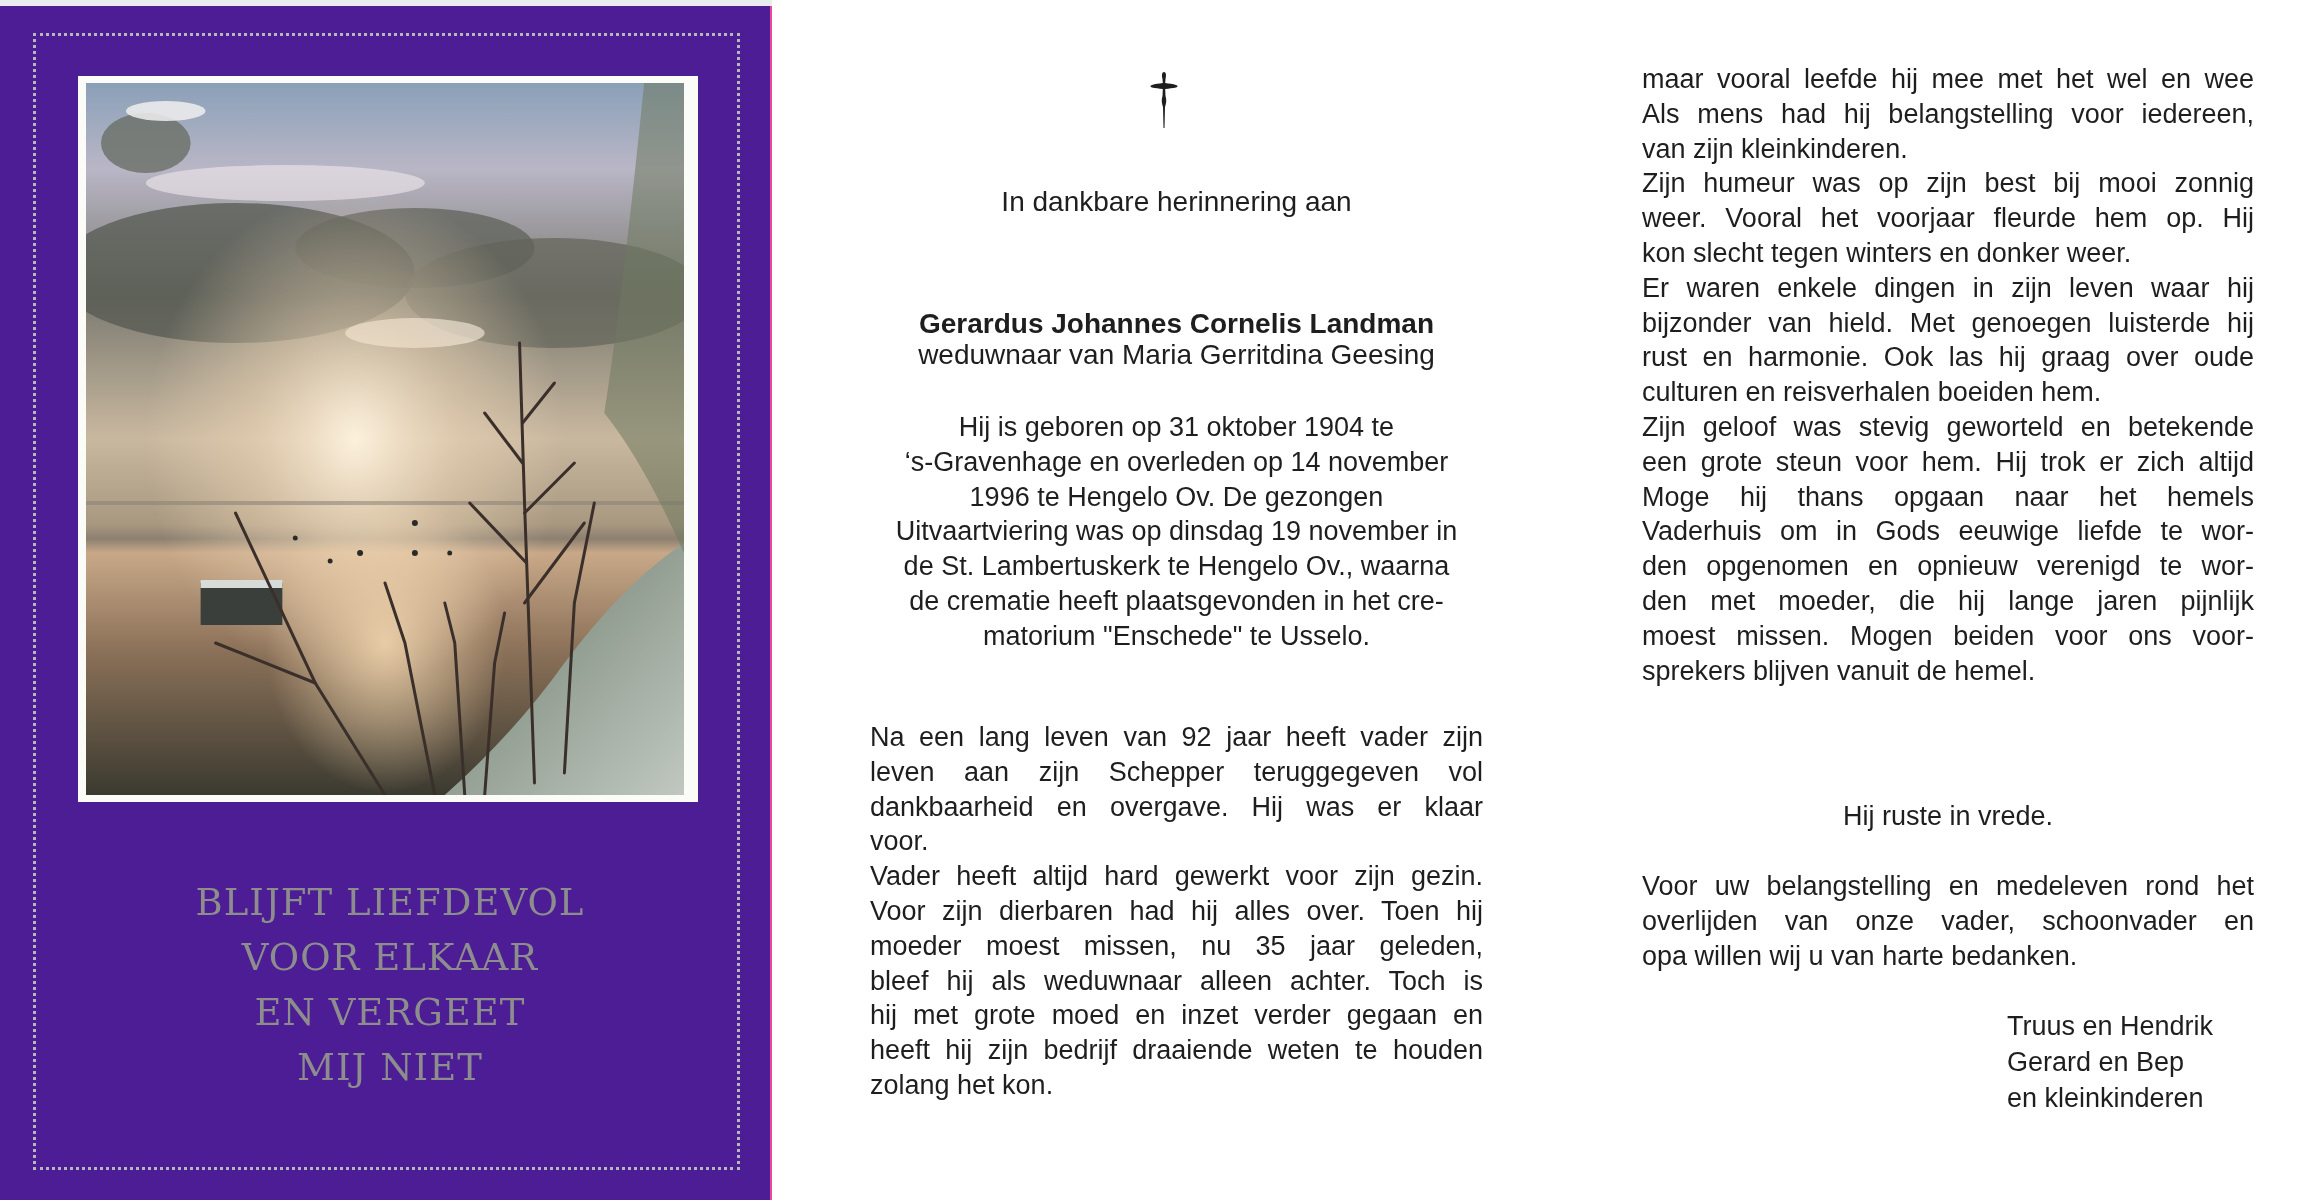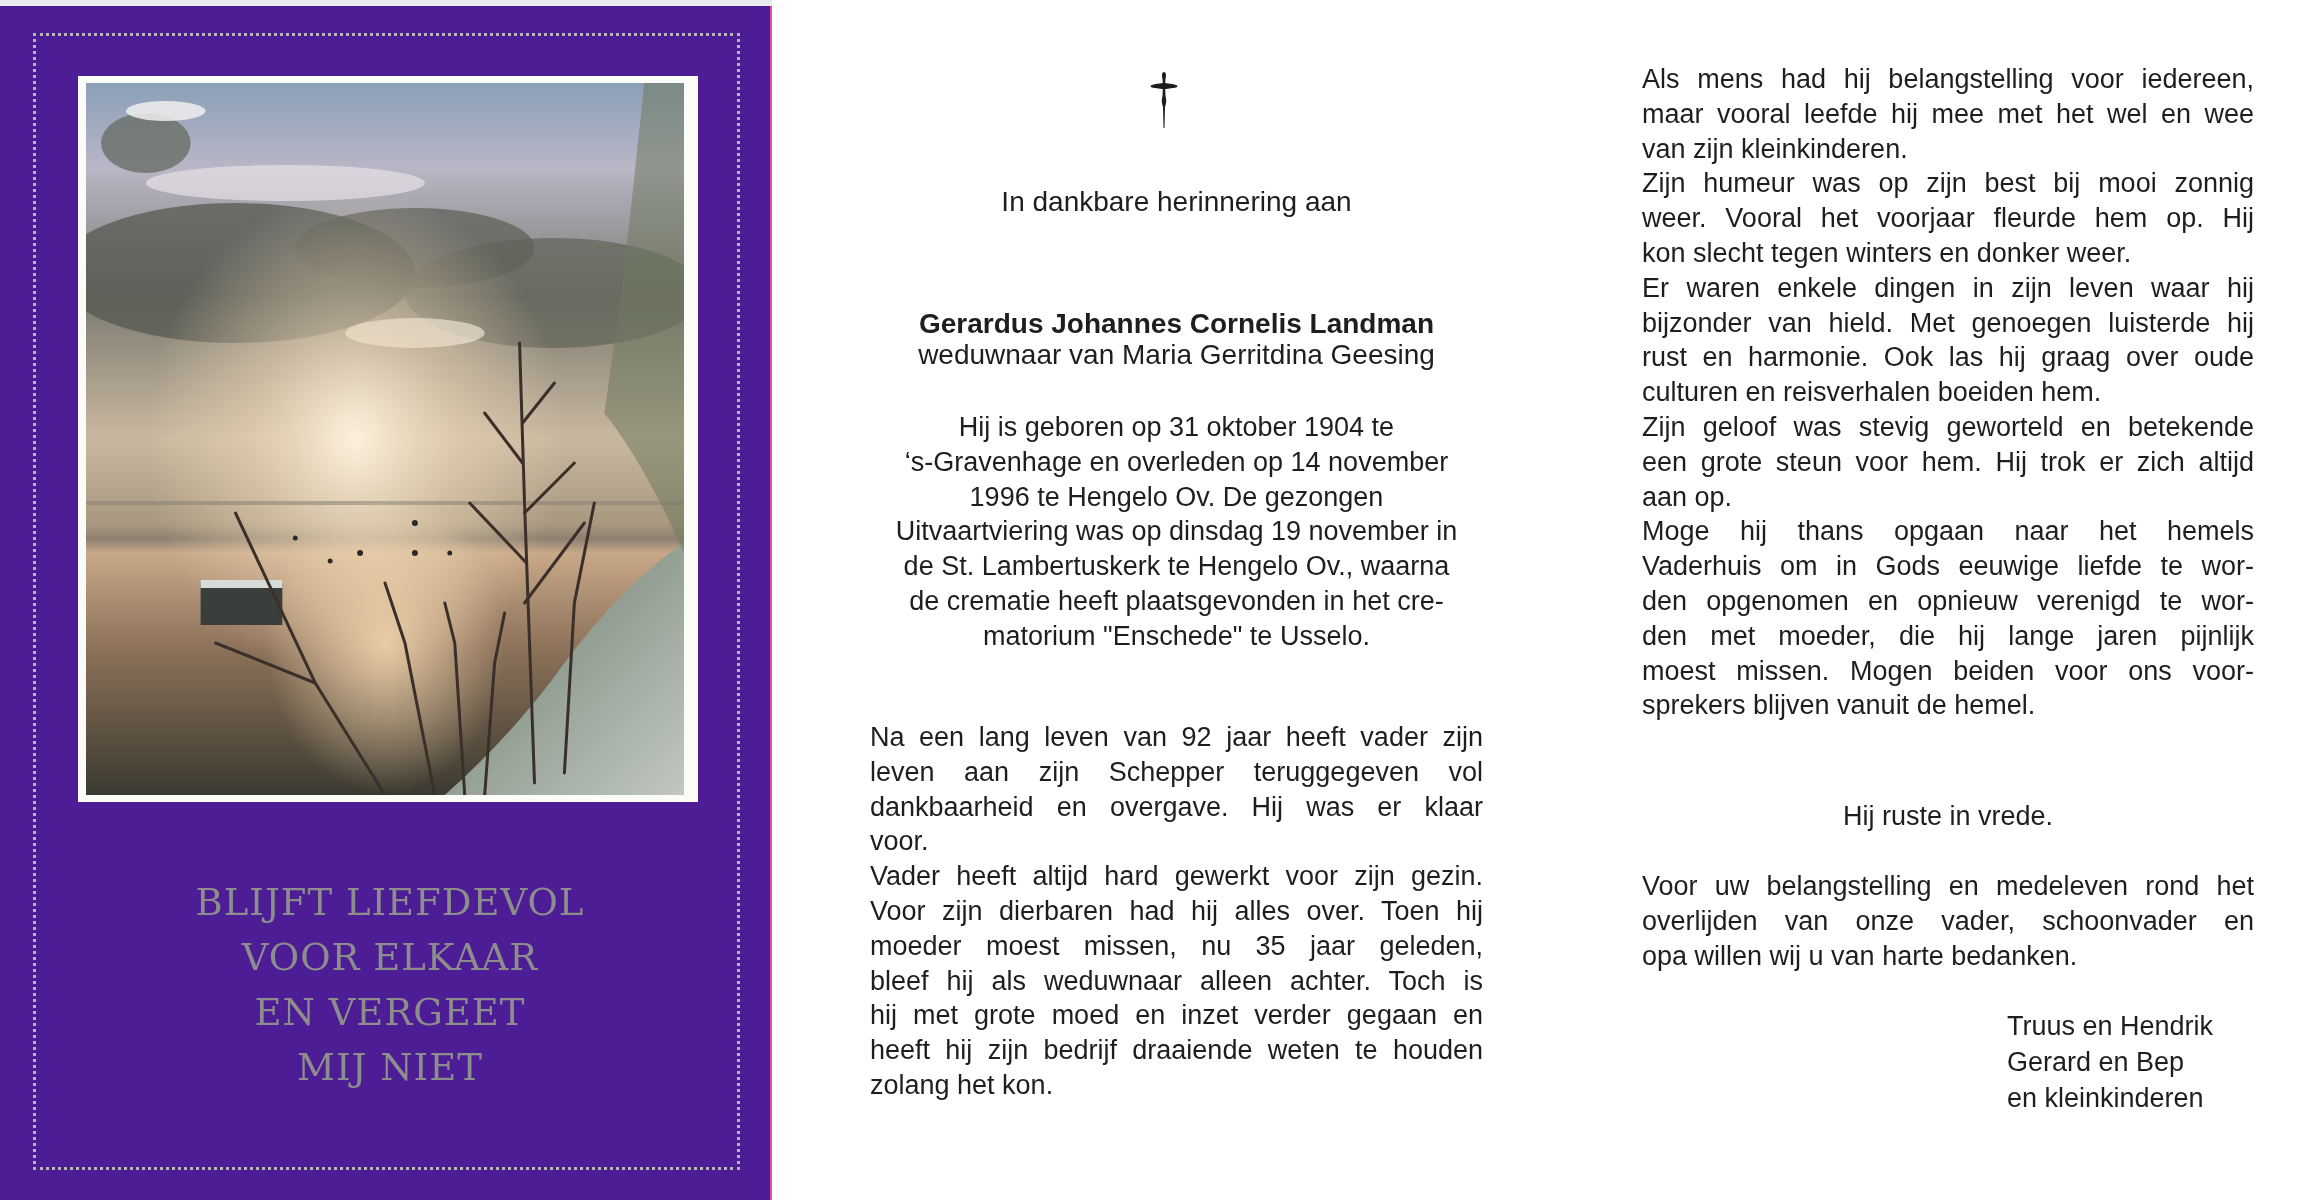--- a/index.html
+++ b/index.html
@@ -140,33 +140,32 @@
     <div class="jline">Vader heeft altijd hard gewerkt voor zijn gezin.</div>
     <div class="jline">Voor zijn dierbaren had hij alles over. Toen hij</div>
     <div class="jline">moeder moest missen, nu 35 jaar geleden,</div>
     <div class="jline">bleef hij als weduwnaar alleen achter. Toch is</div>
     <div class="jline">hij met grote moed en inzet verder gegaan en</div>
     <div class="jline">heeft hij zijn bedrijf draaiende weten te houden</div>
     <div class="lline">zolang het kon.</div>
   </div>
 
 <div class="col right" style="top:62px;" id="character">
+    <div class="jline">maar vooral leefde hij mee met het wel en wee</div>
     <div class="jline">Als mens had hij belangstelling voor iedereen,</div>
-    <div class="jline">maar vooral leefde hij mee met het wel en wee</div>
     <div class="lline">van zijn kleinkinderen.</div>
     <div class="jline">Zijn humeur was op zijn best bij mooi zonnig</div>
     <div class="jline">weer. Vooral het voorjaar fleurde hem op. Hij</div>
     <div class="lline">kon slecht tegen winters en donker weer.</div>
     <div class="jline">Er waren enkele dingen in zijn leven waar hij</div>
     <div class="jline">bijzonder van hield. Met genoegen luisterde hij</div>
     <div class="jline">rust en harmonie. Ook las hij graag over oude</div>
     <div class="lline">culturen en reisverhalen boeiden hem.</div>
     <div class="jline">Zijn geloof was stevig geworteld en betekende</div>
     <div class="jline">een grote steun voor hem. Hij trok er zich altijd</div>
-    <div class="lline">aan op.</div>
     <div class="jline">Moge hij thans opgaan naar het hemels</div>
     <div class="jline">Vaderhuis om in Gods eeuwige liefde te wor-</div>
     <div class="jline">den opgenomen en opnieuw verenigd te wor-</div>
     <div class="jline">den met moeder, die hij lange jaren pijnlijk</div>
     <div class="jline">moest missen. Mogen beiden voor ons voor-</div>
     <div class="lline">sprekers blijven vanuit de hemel.</div>
   </div>
 
 <div class="col right center" style="top:799px;">Hij ruste in vrede.</div>
 

